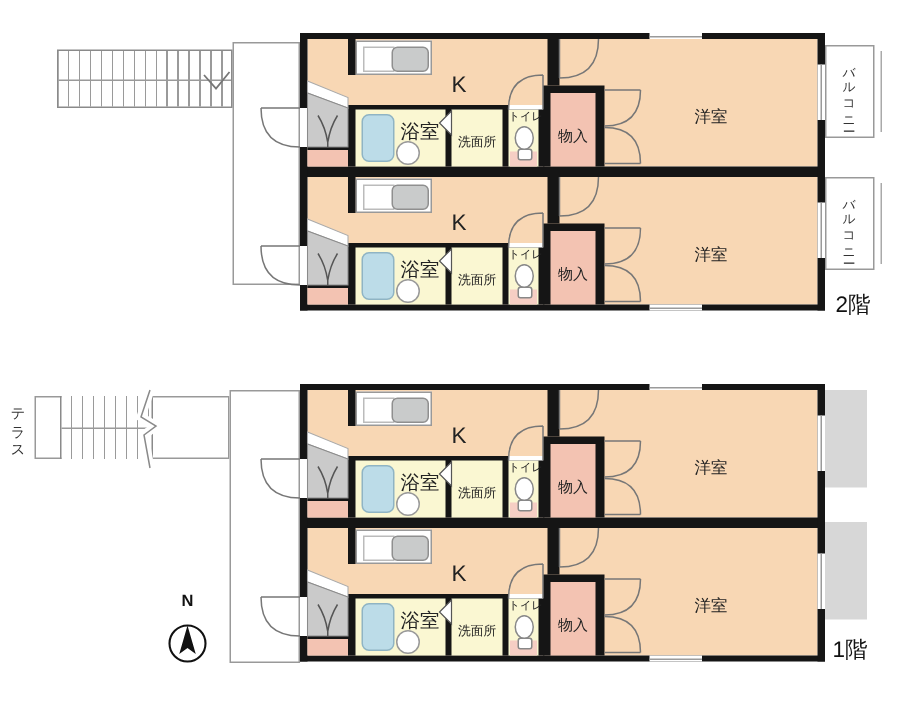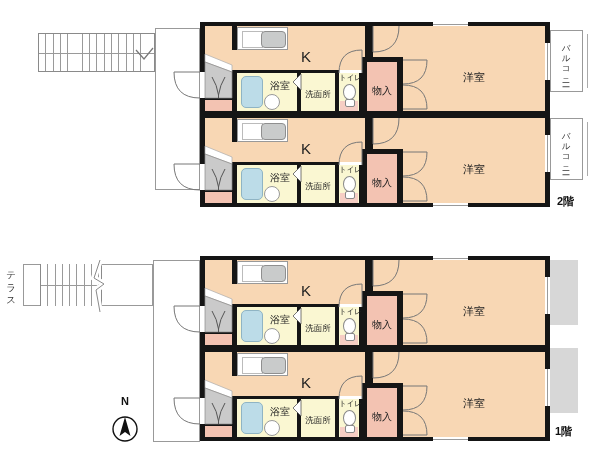--- a/index.html
+++ b/index.html
@@ -15,21 +15,21 @@
   
   .stairs{position:absolute;box-sizing:border-box;border:1px solid #8a8a8a;
           background:repeating-linear-gradient(90deg,#fff 0px,#fff 6.3px,#9a9a9a 6.3px,#9a9a9a 7.3px);}
   .stairs::after{content:"";position:absolute;left:0;right:0;top:50%;height:1px;background:#9a9a9a;}
   
   .balcony{position:absolute;box-sizing:border-box;border:1px solid #999;background:#fff;
            display:flex;align-items:center;justify-content:center;}
   .balcony::after{content:"";position:absolute;right:-6px;top:3px;bottom:3px;width:1px;background:#aaa;}
   .vtext{writing-mode:vertical-rl;font-size:8.5px;letter-spacing:1.5px;color:#333;}
   .grayarea{position:absolute;background:var(--tgray);}
-  .floor-tag{position:absolute;font-size:11px;color:#111;font-weight:bold;}
+  .floor-tag{position:absolute;font-size:15px;color:#111;}
   
   .unit-slot{position:absolute;width:350px;height:93px;}
   .w{position:absolute;background:var(--wall);}
   .interior{position:absolute;left:5px;top:4px;width:340px;height:85px;background:var(--peach);}
   .win{position:absolute;background:#fff;}
   .win .ln{position:absolute;background:#9a9a9a;}
   .counter{position:absolute;left:37px;top:5px;width:51px;height:23px;background:#fff;
            border:1px solid #999;box-sizing:border-box;}
   .counter-inner{position:absolute;left:4px;top:3px;width:19px;height:15px;border:1px solid #bbb;background:#fff;}
   .stove{position:absolute;left:23px;top:3px;width:23px;height:15px;background:#C9CBCB;border:1px solid #8f8f8f;border-radius:4px;}
@@ -37,21 +37,21 @@
   .room-bath{left:37px;top:51px;width:60px;height:38px;background:var(--yellow);}
   .tub{position:absolute;left:4px;top:3px;width:22px;height:32px;background:var(--tub);border:1px solid #8FB4C4;border-radius:5px;box-sizing:border-box;}
   .stool{position:absolute;left:27px;top:21px;width:16px;height:16px;background:#fff;border:1px solid #999;border-radius:50%;box-sizing:border-box;}
   .room-wash{left:101px;top:51px;width:34px;height:38px;background:var(--yellow);}
   .room-toilet{left:139px;top:51px;width:20px;height:38px;background:var(--yellow);}
   .mat{position:absolute;left:1px;top:28px;width:18px;height:10px;background:var(--mat);}
   .tank{position:absolute;left:6px;top:26px;width:10px;height:8px;background:#fff;border:1px solid #888;border-radius:2px;box-sizing:border-box;}
   .bowl{position:absolute;left:4px;top:11px;width:13px;height:16px;background:#fff;border:1px solid #888;border-radius:50%;box-sizing:border-box;}
   .room-storage{left:167px;top:40px;width:30px;height:49px;background:var(--pink);}
   .strip{position:absolute;left:5px;top:78px;width:27px;height:11px;background:var(--pink);}
-  .rlabel{position:absolute;font-size:10px;color:#222;text-align:center;white-space:nowrap;}
+  .rlabel{position:absolute;font-size:13px;color:#222;text-align:center;white-space:nowrap;}
   .unit-svg{position:absolute;left:-30px;top:0;width:380px;height:93px;overflow:visible;}
   .compass-n{position:absolute;text-align:center;font-size:11px;font-weight:bold;color:#111;}
 </style>
 </head>
 <body>
 
 <div class="canvas">
 
   <div class="outline" style="left:155px;top:28px;width:45px;height:162px"></div>
   <div class="stairs" style="left:38px;top:33px;width:117px;height:39px"></div>

